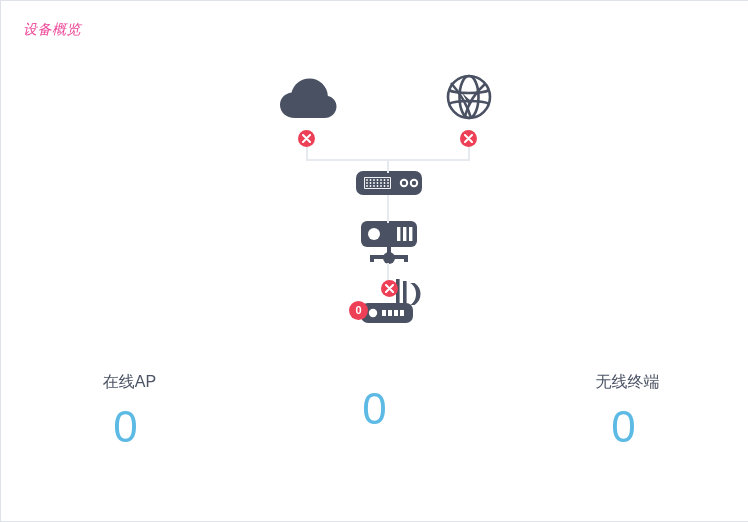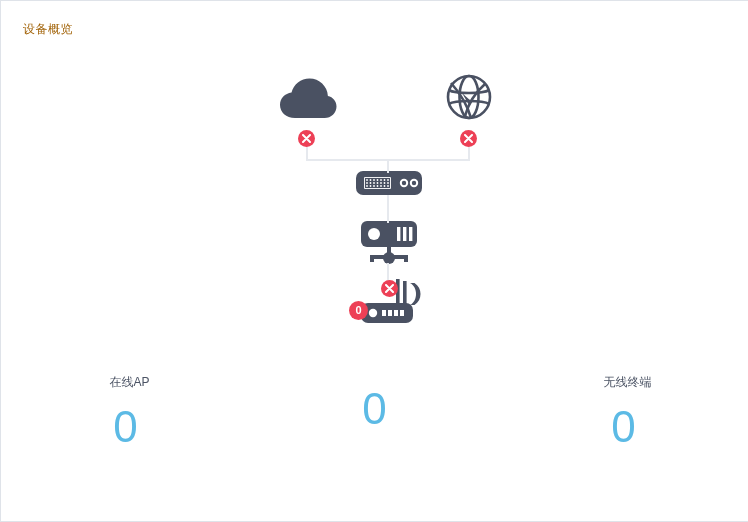--- a/index.html
+++ b/index.html
@@ -23,24 +23,25 @@
     border-top: 1px solid #dfe3e9;
     border-left: 1px solid #dfe3e9;
     border-bottom: 1px solid #dfe3e9;
   }
 
   
   .panel-title {
     position: absolute;
     left: 22px;
     top: 18px;
-    font-size: 12px;
-    color: #a16207;
+    font-size: 14px;
+    color: #ec4899;
     letter-spacing: 0.5px;
     line-height: 20px;
+    font-style: italic;
   }
 
   
   .topology {
     position: absolute;
     left: 0;
     top: 48px;
     width: 747px;
     height: 300px;
   }
@@ -110,21 +111,21 @@
     left: 0;
     top: 372px;
     width: 747px;
     display: flex;
   }
   .stat {
     flex: 1 1 0;
     text-align: center;
   }
   .stat-label {
-    font-size: 12px;
+    font-size: 16px;
     color: #4b5364;
     line-height: 18px;
     padding-left: 8px;
   }
   .stat-value {
     font-size: 44px;
     line-height: 56px;
     color: #5cbae5;
     margin-top: 8px;
     font-weight: normal;

